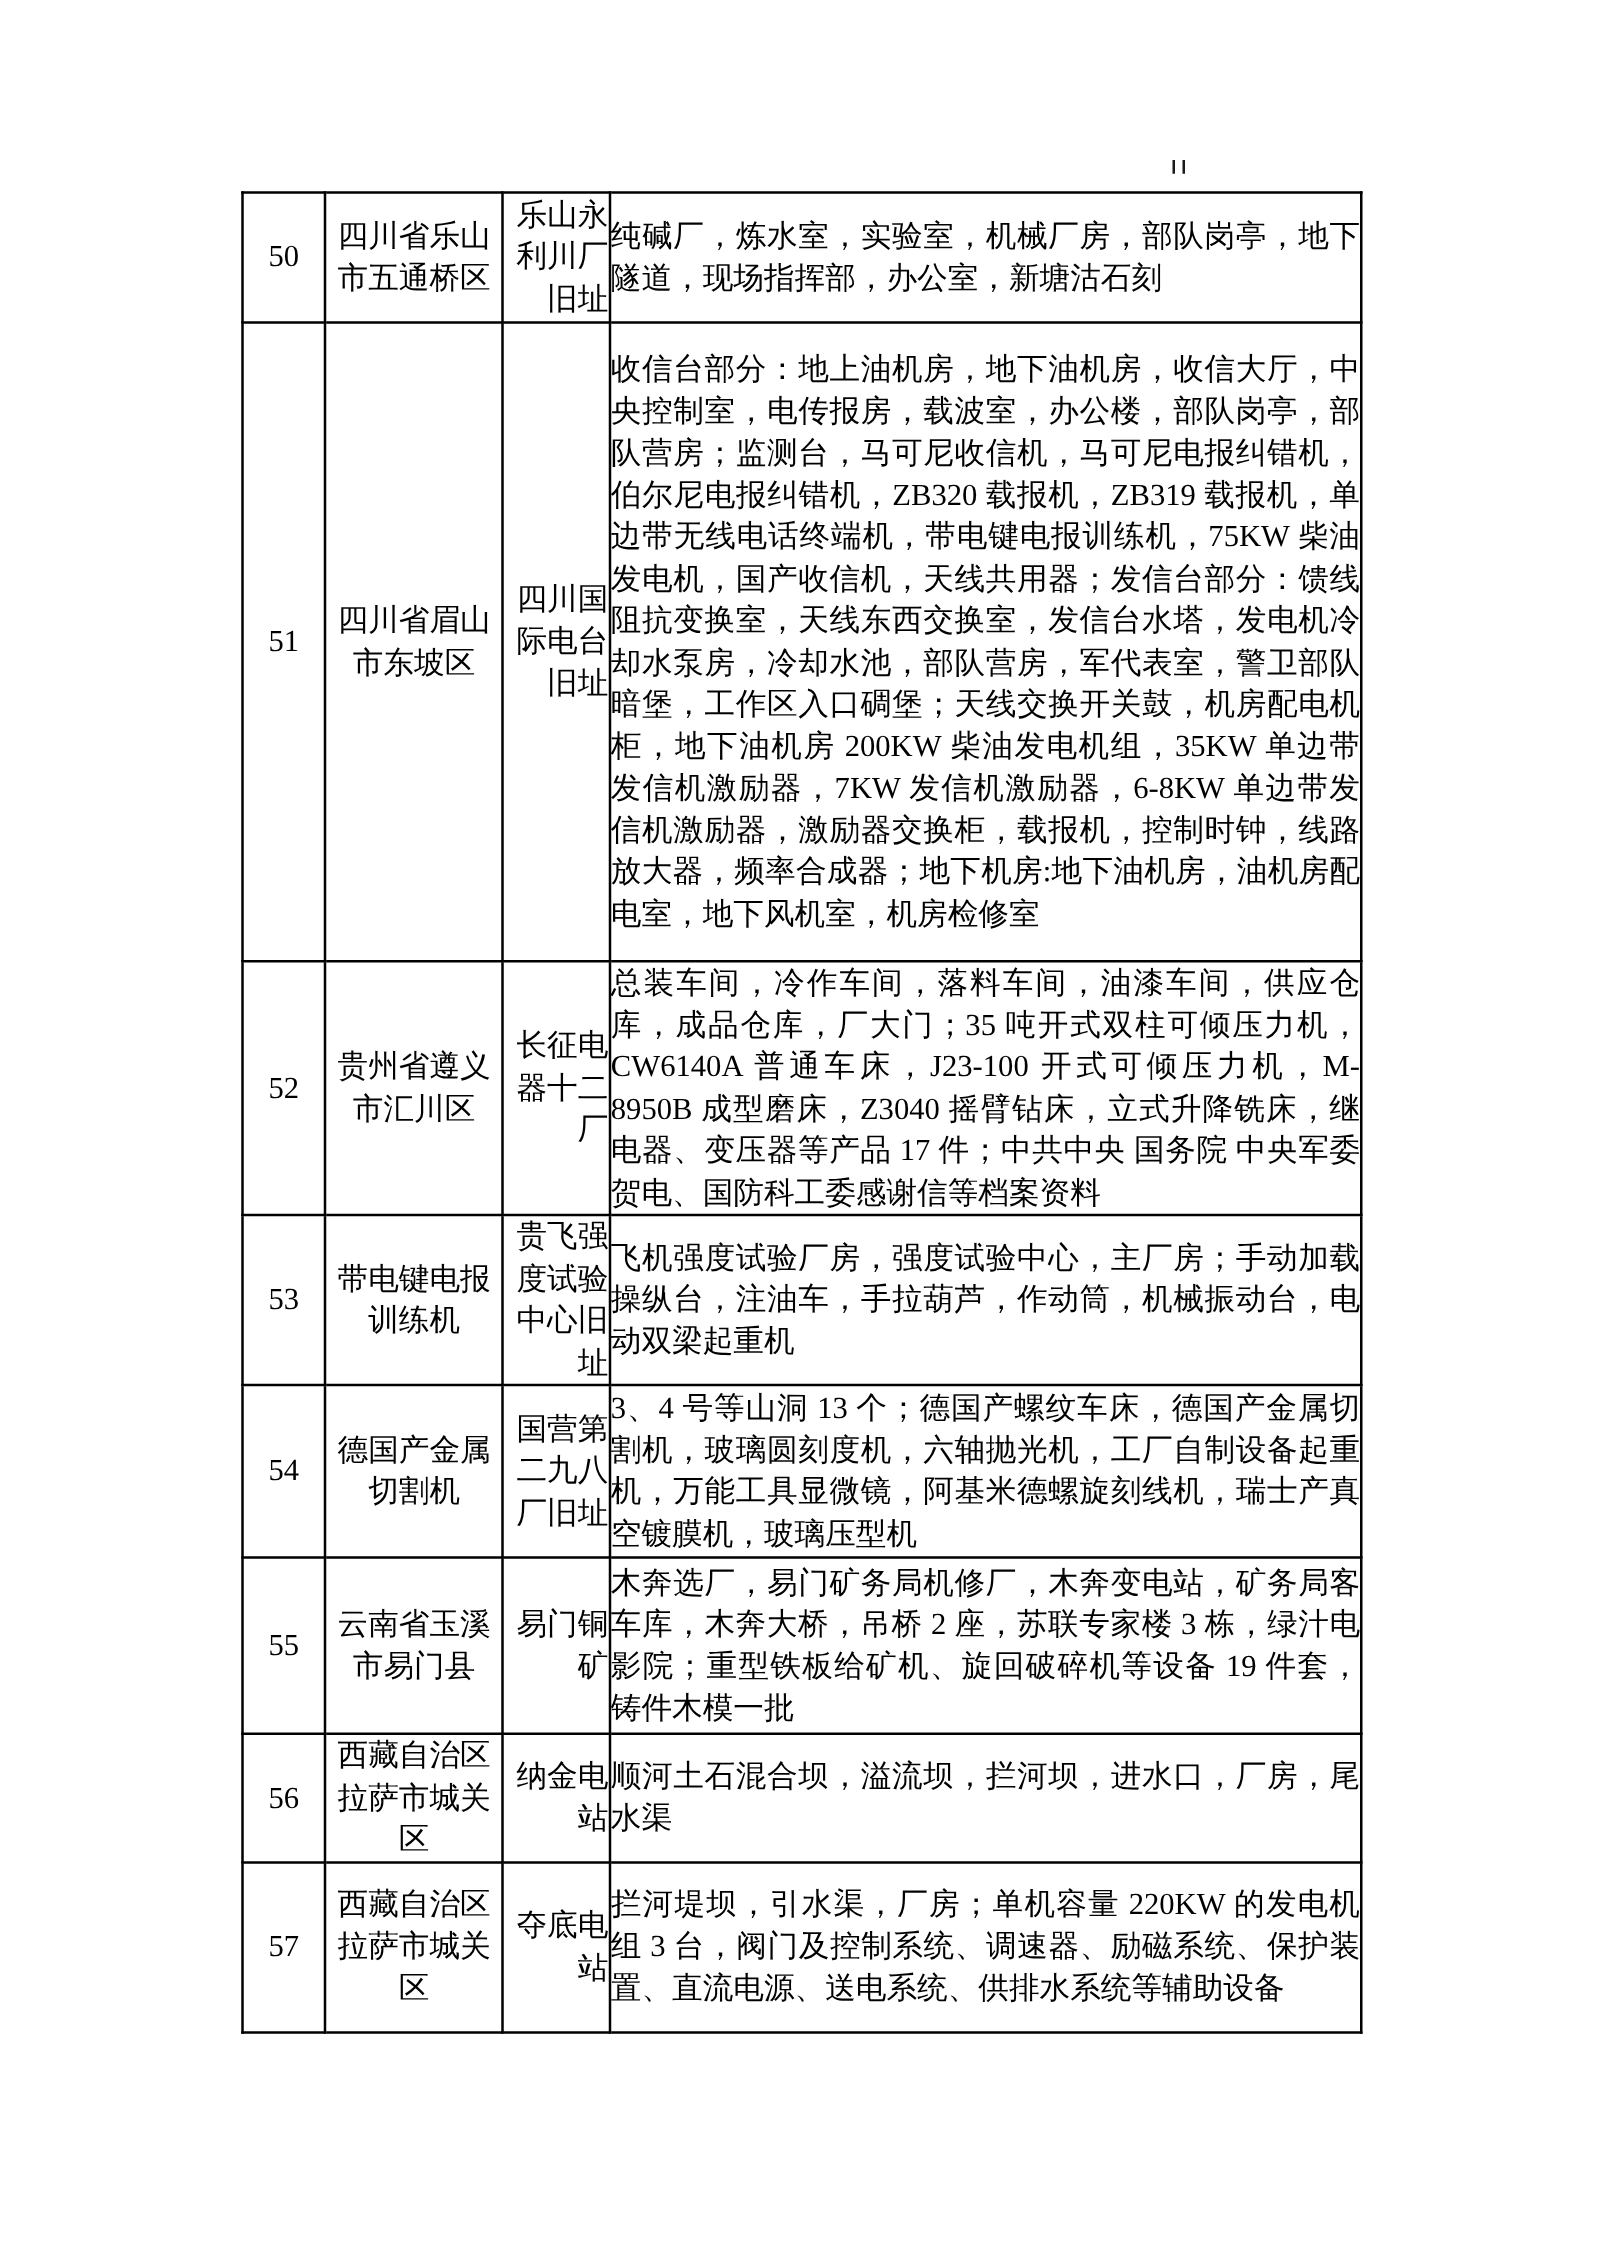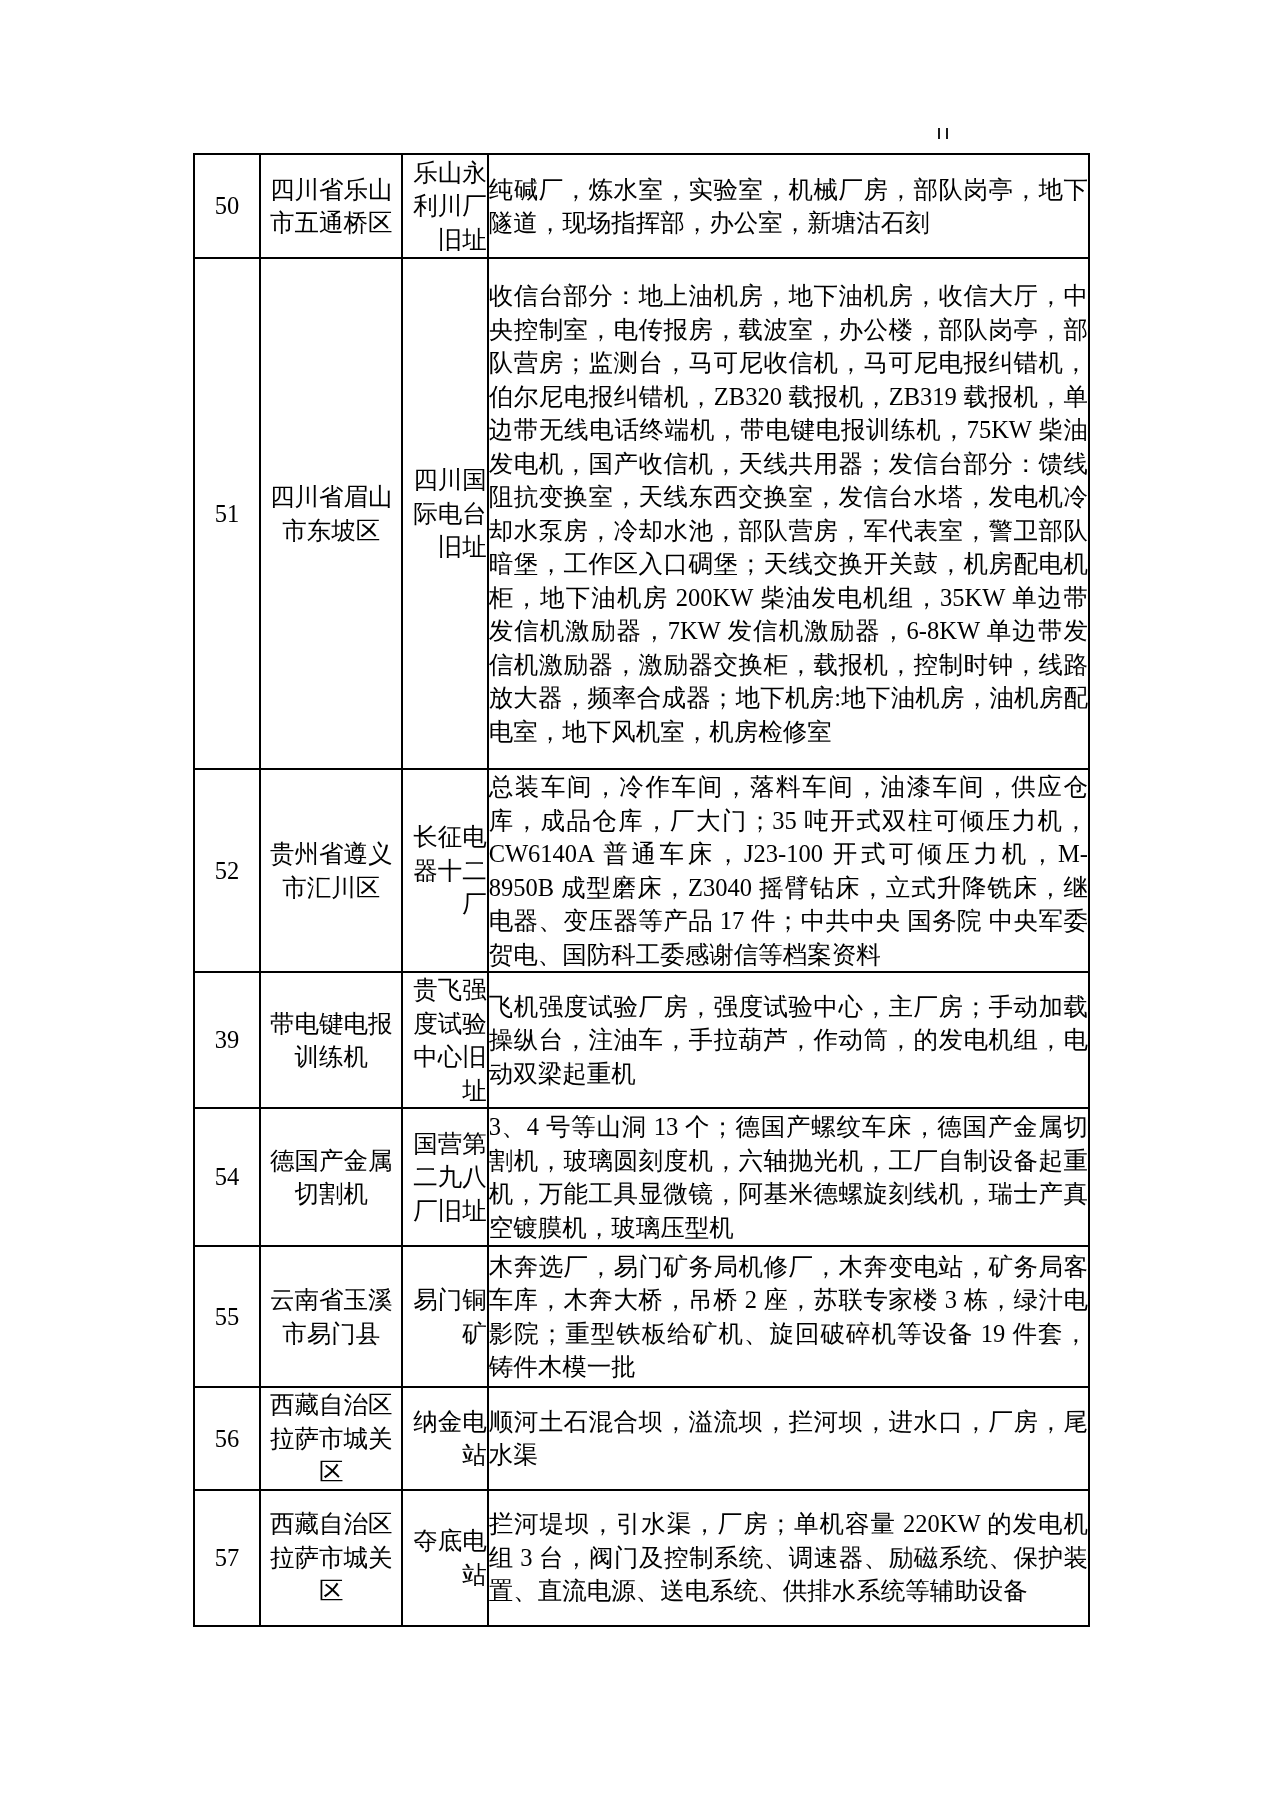--- a/index.html
+++ b/index.html
@@ -83,24 +83,24 @@
         <td class="cell-name">四川国际电台旧址</td>
         <td class="cell-desc">收信台部分：地上油机房，地下油机房，收信大厅，中央控制室，电传报房，载波室，办公楼，部队岗亭，部队营房；监测台，马可尼收信机，马可尼电报纠错机，伯尔尼电报纠错机，ZB320 载报机，ZB319 载报机，单边带无线电话终端机，带电键电报训练机，75KW 柴油发电机，国产收信机，天线共用器；发信台部分：馈线阻抗变换室，天线东西交换室，发信台水塔，发电机冷却水泵房，冷却水池，部队营房，军代表室，警卫部队暗堡，工作区入口碉堡；天线交换开关鼓，机房配电机柜，地下油机房 200KW 柴油发电机组，35KW 单边带发信机激励器，7KW 发信机激励器，6-8KW 单边带发信机激励器，激励器交换柜，载报机，控制时钟，线路放大器，频率合成器；地下机房:地下油机房，油机房配电室，地下风机室，机房检修室</td>
       </tr>
       <tr style="height:197px;">
         <td class="cell-no">52</td>
         <td class="cell-loc">贵州省遵义市汇川区</td>
         <td class="cell-name">长征电器十二厂</td>
         <td class="cell-desc">总装车间，冷作车间，落料车间，油漆车间，供应仓库，成品仓库，厂大门；35 吨开式双柱可倾压力机，CW6140A 普通车床，J23-100 开式可倾压力机，M-8950B 成型磨床，Z3040 摇臂钻床，立式升降铣床，继电器、变压器等产品 17 件；中共中央 国务院 中央军委贺电、国防科工委感谢信等档案资料</td>
       </tr>
       <tr style="height:136px;">
-        <td class="cell-no">39</td>
+        <td class="cell-no">53</td>
         <td class="cell-loc">带电键电报训练机</td>
         <td class="cell-name">贵飞强度试验中心旧址</td>
-        <td class="cell-desc">飞机强度试验厂房，强度试验中心，主厂房；手动加载操纵台，注油车，手拉葫芦，作动筒，的发电机组，电动双梁起重机</td>
+        <td class="cell-desc">飞机强度试验厂房，强度试验中心，主厂房；手动加载操纵台，注油车，手拉葫芦，作动筒，机械振动台，电动双梁起重机</td>
       </tr>
       <tr style="height:138px;">
         <td class="cell-no">54</td>
         <td class="cell-loc">德国产金属切割机</td>
         <td class="cell-name">国营第二九八厂旧址</td>
         <td class="cell-desc">3、4 号等山洞 13 个；德国产螺纹车床，德国产金属切割机，玻璃圆刻度机，六轴抛光机，工厂自制设备起重机，万能工具显微镜，阿基米德螺旋刻线机，瑞士产真空镀膜机，玻璃压型机</td>
       </tr>
       <tr style="height:141px;">
         <td class="cell-no">55</td>
         <td class="cell-loc">云南省玉溪市易门县</td>

